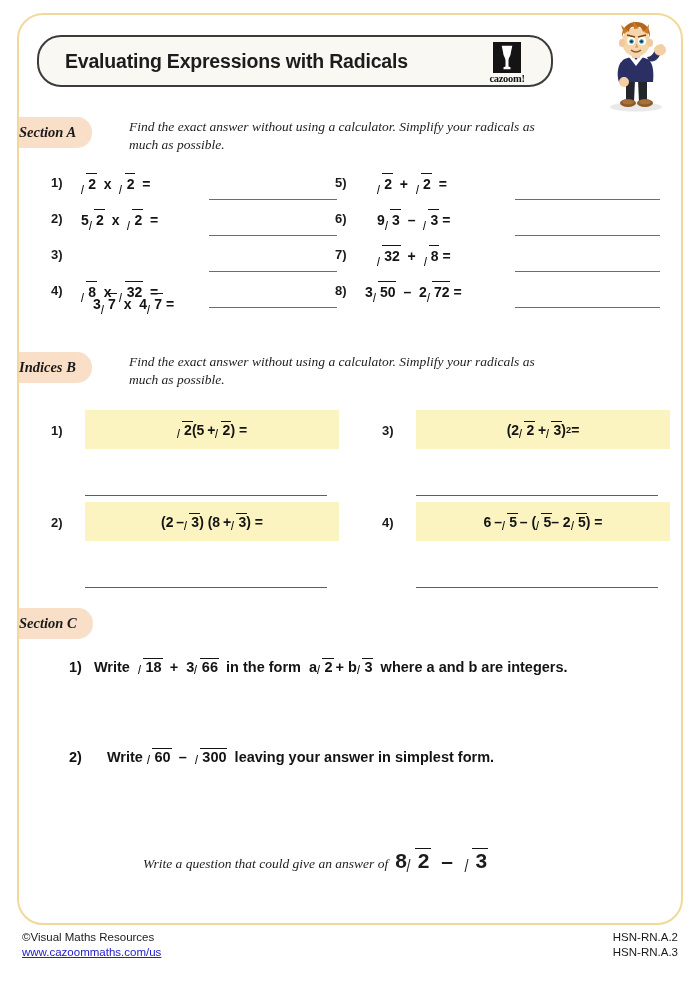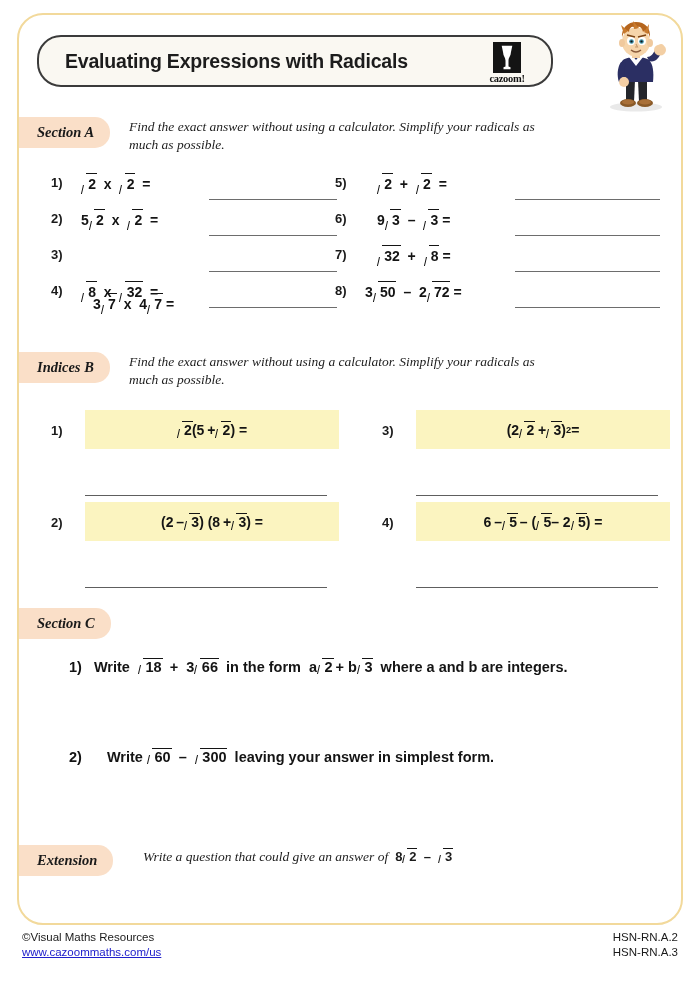--- a/index.html
+++ b/index.html
@@ -103,21 +103,20 @@
   
   .section-pill {
     position: absolute;
     left: 0px;
     height: 31px;
     background: #fadfc8;
     border-top-right-radius: 15px;
     border-bottom-right-radius: 15px;
     display: flex;
     align-items: center;
-    padding-left: 18px;
     padding-right: 16px;
     box-sizing: border-box;
     font-family: "Liberation Serif", serif;
     font-weight: bold;
     font-style: italic;
     font-size: 14.5px;
     color: #1a1a1a;
     white-space: nowrap;
   }
   .section-instr {
@@ -230,21 +229,21 @@
     font-family: "Liberation Serif", serif;
     font-style: italic;
     font-size: 13.5px;
     color: #1c1c1c;
     white-space: nowrap;
   }
   #extension-expr {
     font-family: "Liberation Sans", sans-serif;
     font-style: normal;
     font-weight: bold;
-    font-size: 13px;
+    font-size: 21px;
     margin-left: 7px;
   }
 
   
   #footer {
     position: absolute;
     left: 0;
     top: 928px;
     width: 700px;
     height: 56px;
@@ -423,21 +422,20 @@
 
   <div class="c-item" style="left:50px; top:643px;">
     <span>1)</span>
     <span style="margin-left:8px;">Write&nbsp; <span class="rad"><span class="radicand">18</span></span> &nbsp;+&nbsp; 3<span class="rad"><span class="radicand">66</span></span> &nbsp;in the form&nbsp; a<span class="rad"><span class="radicand">2</span></span> + b<span class="rad"><span class="radicand">3</span></span> &nbsp;where a and b are integers.</span>
   </div>
   <div class="c-item" style="left:50px; top:733px;">
     <span>2)</span>
     <span style="margin-left:21px;">Write <span class="rad"><span class="radicand">60</span></span> &nbsp;–&nbsp; <span class="rad"><span class="radicand">300</span></span> &nbsp;leaving your answer in simplest form.</span>
   </div>
 
-  <div class="section-pill" style="top:830px;">Extension</div>
   <div id="extension-text" style="left:124px; top:833px;">
     <span>Write a question that could give an answer of</span><span id="extension-expr">8<span class="rad"><span class="radicand">2</span></span> &nbsp;–&nbsp; <span class="rad"><span class="radicand">3</span></span></span>
   </div>
 
 </div>
 
 <div id="footer">
   <div id="footer-left">
     <span>©Visual Maths Resources</span>
     <a id="footer-link" href="#">www.cazoommaths.com/us</a>

